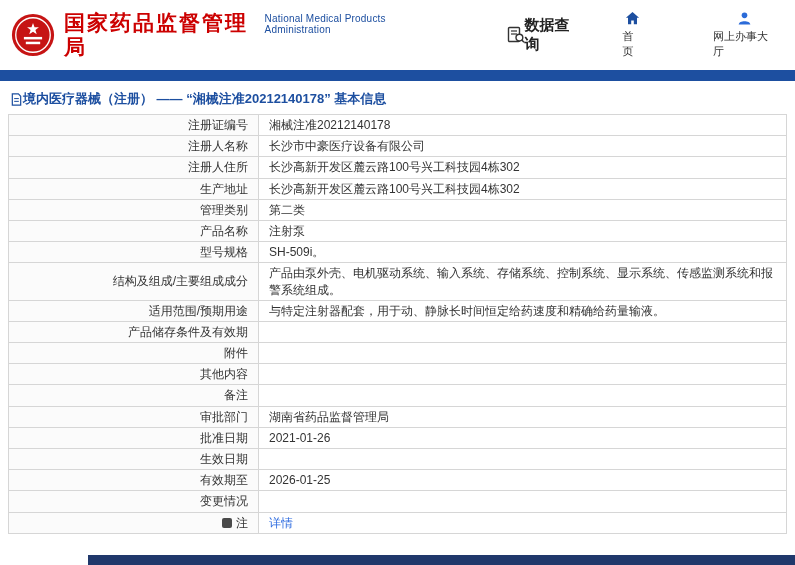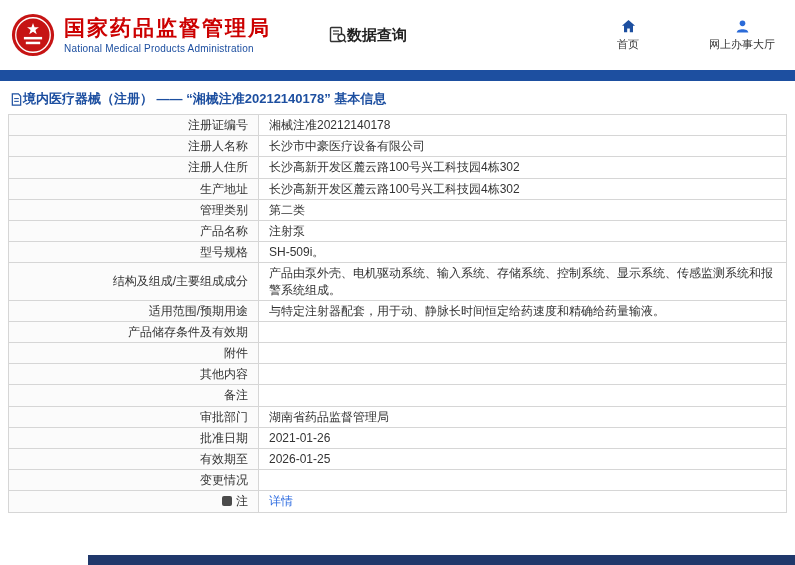--- a/index.html
+++ b/index.html
@@ -14,21 +14,21 @@
   html,body{margin:0;padding:0;}
   body{
     width:795px;height:565px;background:#fff;position:relative;overflow:hidden;
     font-family:"Liberation Sans","DejaVu Sans",sans-serif;color:#333;
   }
   
   .site-header{
     height:70px;display:flex;align-items:center;padding:0 14px 0 10px;background:#fff;
   }
   .logo-area{display:flex;align-items:center;gap:8px;}
-  .org-names{display:flex;flex-direction:column;justify-content:center;}
+  .org-names{display:flex;flex-direction:row;justify-content:center;}
   .org-name-cn{font-size:21px;font-weight:bold;color:var(--brand-red);letter-spacing:2px;line-height:1.15;}
   .org-name-en{font-size:10px;color:var(--primary-blue);margin-top:2px;letter-spacing:.2px;}
   .data-query{display:flex;align-items:center;margin-left:58px;cursor:pointer;}
   .data-query span{font-size:15px;font-weight:bold;color:#222;}
   .header-nav{margin-left:auto;display:flex;gap:30px;margin-right:6px;}
   .header-nav a{
     display:flex;flex-direction:column;align-items:center;gap:3px;
     text-decoration:none;color:#333;font-size:11px;cursor:pointer;margin-left:40px;
   }
   
@@ -179,20 +179,24 @@
       </tr>
       <tr>
         <td class="label-cell">审批部门</td>
         <td class="value-cell">湖南省药品监督管理局</td>
       </tr>
       <tr>
         <td class="label-cell">批准日期</td>
         <td class="value-cell">2021-01-26</td>
       </tr>
       <tr>
+        <td class="label-cell">生效日期</td>
+        <td class="value-cell"></td>
+      </tr>
+      <tr>
         <td class="label-cell">有效期至</td>
         <td class="value-cell">2026-01-25</td>
       </tr>
       <tr>
         <td class="label-cell">变更情况</td>
         <td class="value-cell"></td>
       </tr>
       <tr>
         <td class="label-cell"><span class="note-ic"></span>注</td>
         <td class="value-cell"><a class="detail-link" href="#">详情</a></td>

